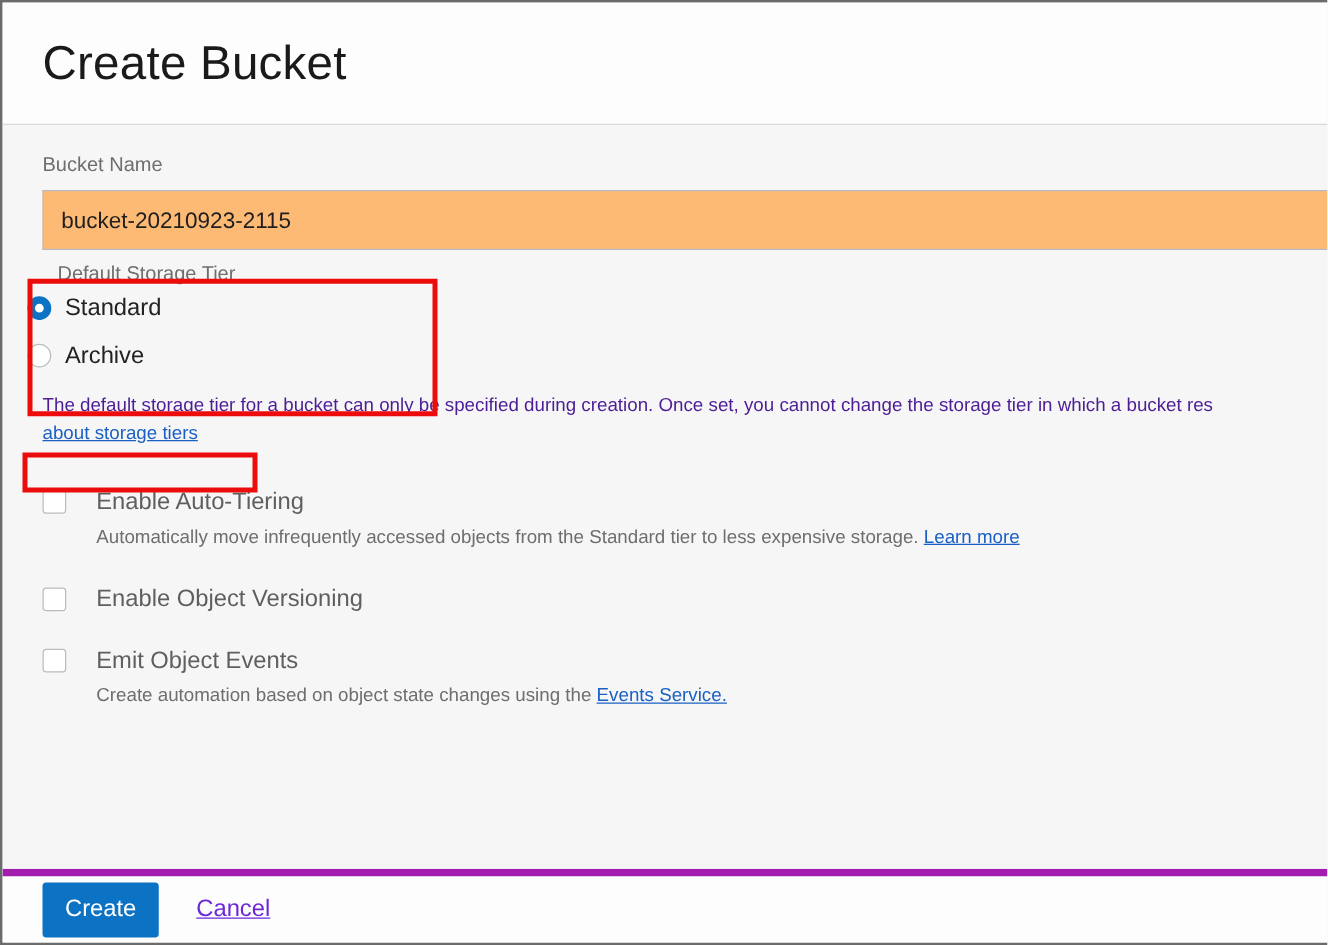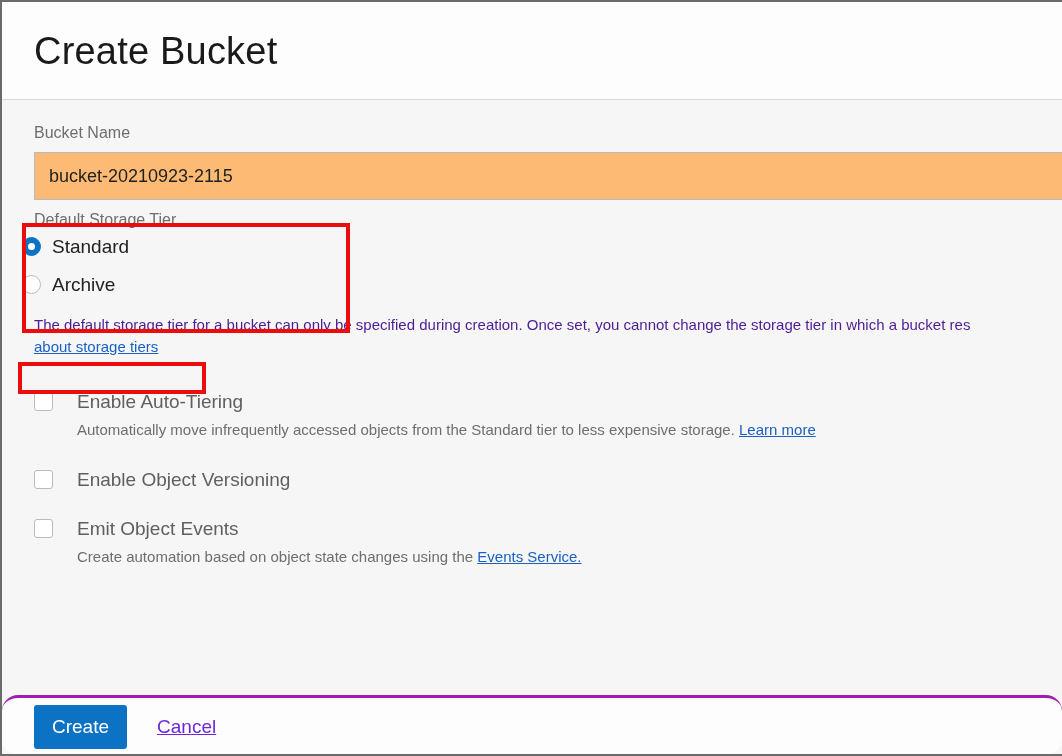--- a/index.html
+++ b/index.html
@@ -75,21 +75,21 @@
     font-size: 18px;
     color: #1f1f1f;
     padding: 0 14px;
     outline: none;
   }
 
   
   .section-label {
     font-size: 16px;
     color: #6e6e6e;
-    padding-left: 32px;
+    padding-left: 44px;
     margin-top: 10px;
     line-height: 20px;
   }
 
   
   .radio-row {
     display: flex;
     align-items: center;
     padding-left: 20px;
     height: 28px;
@@ -167,25 +167,24 @@
     font-size: 15px;
     color: #6e6e6e;
     line-height: 20px;
     white-space: nowrap;
   }
 
   
   .panel-footer {
     height: 60px;
     background: #fdfdfd;
-    border-top: 3px solid #a21caf;
+    border-top: 6px solid #a21caf;
     display: flex;
     align-items: center;
     padding-left: 32px;
-    border-radius: 16px;
   }
   .btn-primary {
     background: #0b72c4;
     color: #ffffff;
     border: none;
     border-radius: 3px;
     font-family: "Liberation Sans", sans-serif;
     font-size: 19px;
     padding: 0 18px;
     height: 44px;

